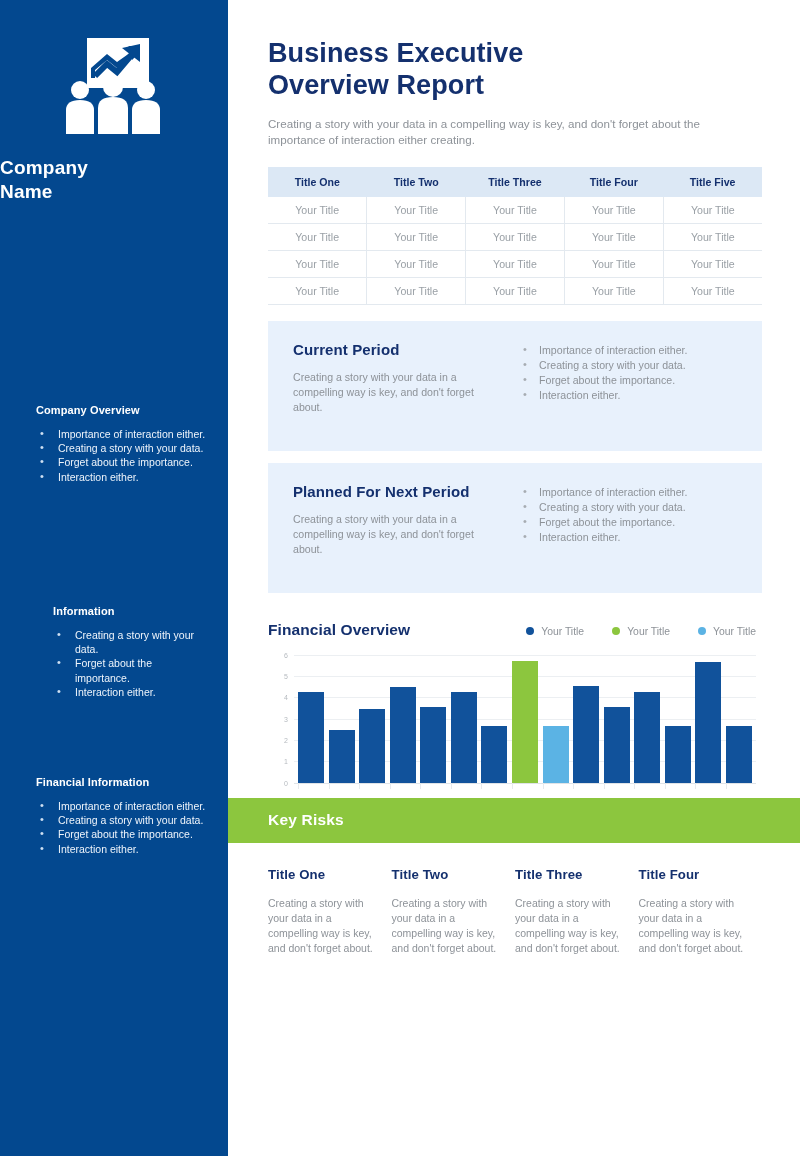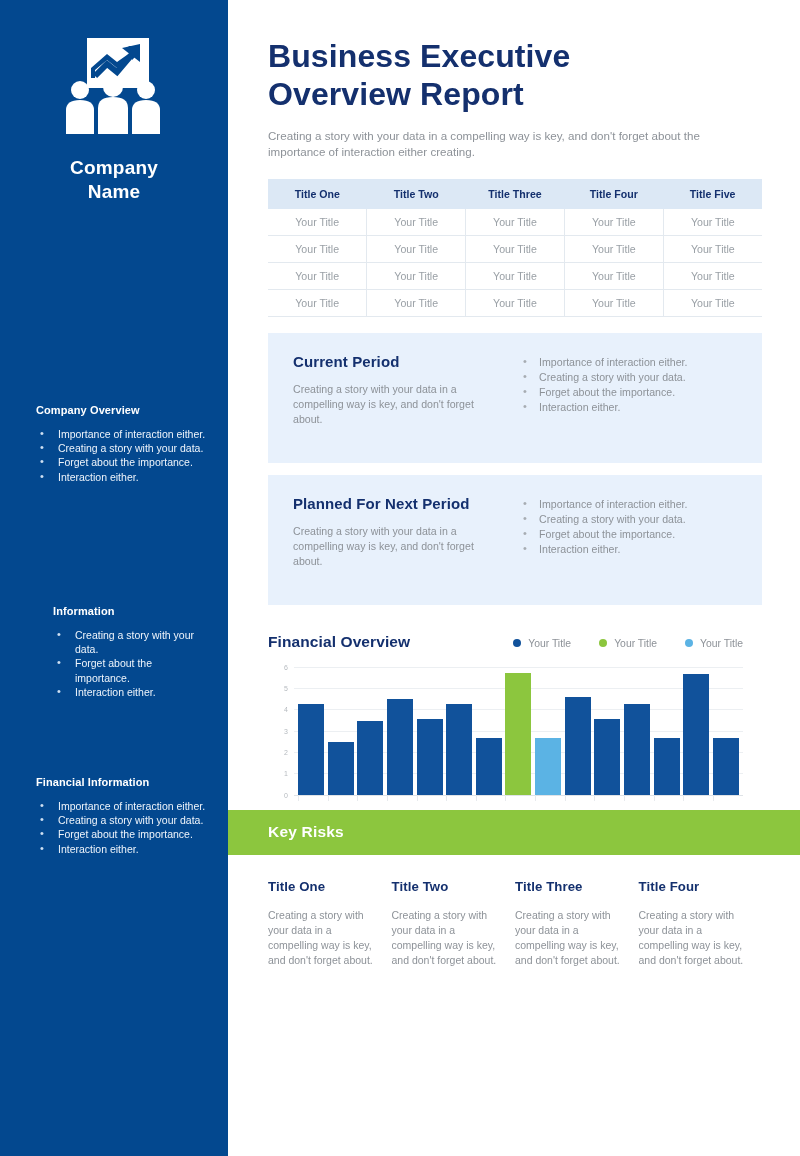--- a/index.html
+++ b/index.html
@@ -16,21 +16,20 @@
     width: 228px; flex: 0 0 228px;
     background: #03488F;
     color: #ffffff;
     position: relative;
     padding: 0;
   }
   .logo-wrap { padding-top: 38px; display:flex; justify-content:center; }
   .logo-svg { display:block; }
   .company-name {
     margin-top: 22px;
-    text-align: center;
     font-size: 19px; font-weight: bold; line-height: 1.25;
     letter-spacing: .2px;
     color:#ffffff;
   }
   .side-block { padding: 0 22px 0 36px; }
   .side-block.b1 { position:absolute; top: 404px; left:0; right:0; }
   .side-block.b2 { position:absolute; top: 605px; left:17px; right:0; }
   .side-block.b3 { position:absolute; top: 776px; left:0; right:0; }
   .side-heading {
     font-size: 11px; font-weight: bold; color:#ffffff;
@@ -47,21 +46,21 @@
   .side-list li::before {
     content:"•"; position:absolute; left:4px; top:-1px;
     font-size: 11px; color:#cfe0f2;
   }
 
   
   .main { flex: 1 1 auto; position: relative; background:#fff; }
 
   .header { padding: 38px 36px 0 40px; }
   .report-title {
-    font-size: 32px; font-weight: bold; line-height: 1.18;
+    font-size: 27px; font-weight: bold; line-height: 1.18;
     color: #14306E; letter-spacing: .1px;
   }
   .report-sub {
     margin-top: 14px;
     font-size: 11.6px; line-height: 16.5px; color:#8d9298;
     max-width: 470px;
   }
 
   
   .band {
@@ -115,21 +114,21 @@
   .card-list { list-style:none; }
   .card-list li {
     position:relative; padding-left: 20px;
     font-size: 10.6px; line-height: 15.2px; color:#8d9298;
   }
   .card-list li::before {
     content:"•"; position:absolute; left:4px; top:-1px; color:#a7acb2; font-size:11px;
   }
 
   
-  .chart-sec { padding: 16px 57px 0 40px; }
+  .chart-sec { padding: 16px 44px 0 40px; }
   .chart-head { display:flex; align-items:flex-end; }
   .chart-title {
     font-size: 15.5px; font-weight:bold; color:#14306E; letter-spacing:.1px;
   }
   .legend { display:flex; gap: 28px; margin-left: auto; padding-bottom:2px; align-items:center; }
   .legend-item { display:flex; align-items:center; gap:7px; font-size:10.4px; color:#8d9298; }
   .legend-dot { width:8px; height:8px; border-radius:50%; display:block; }
 
   .plot {
     position: relative;

